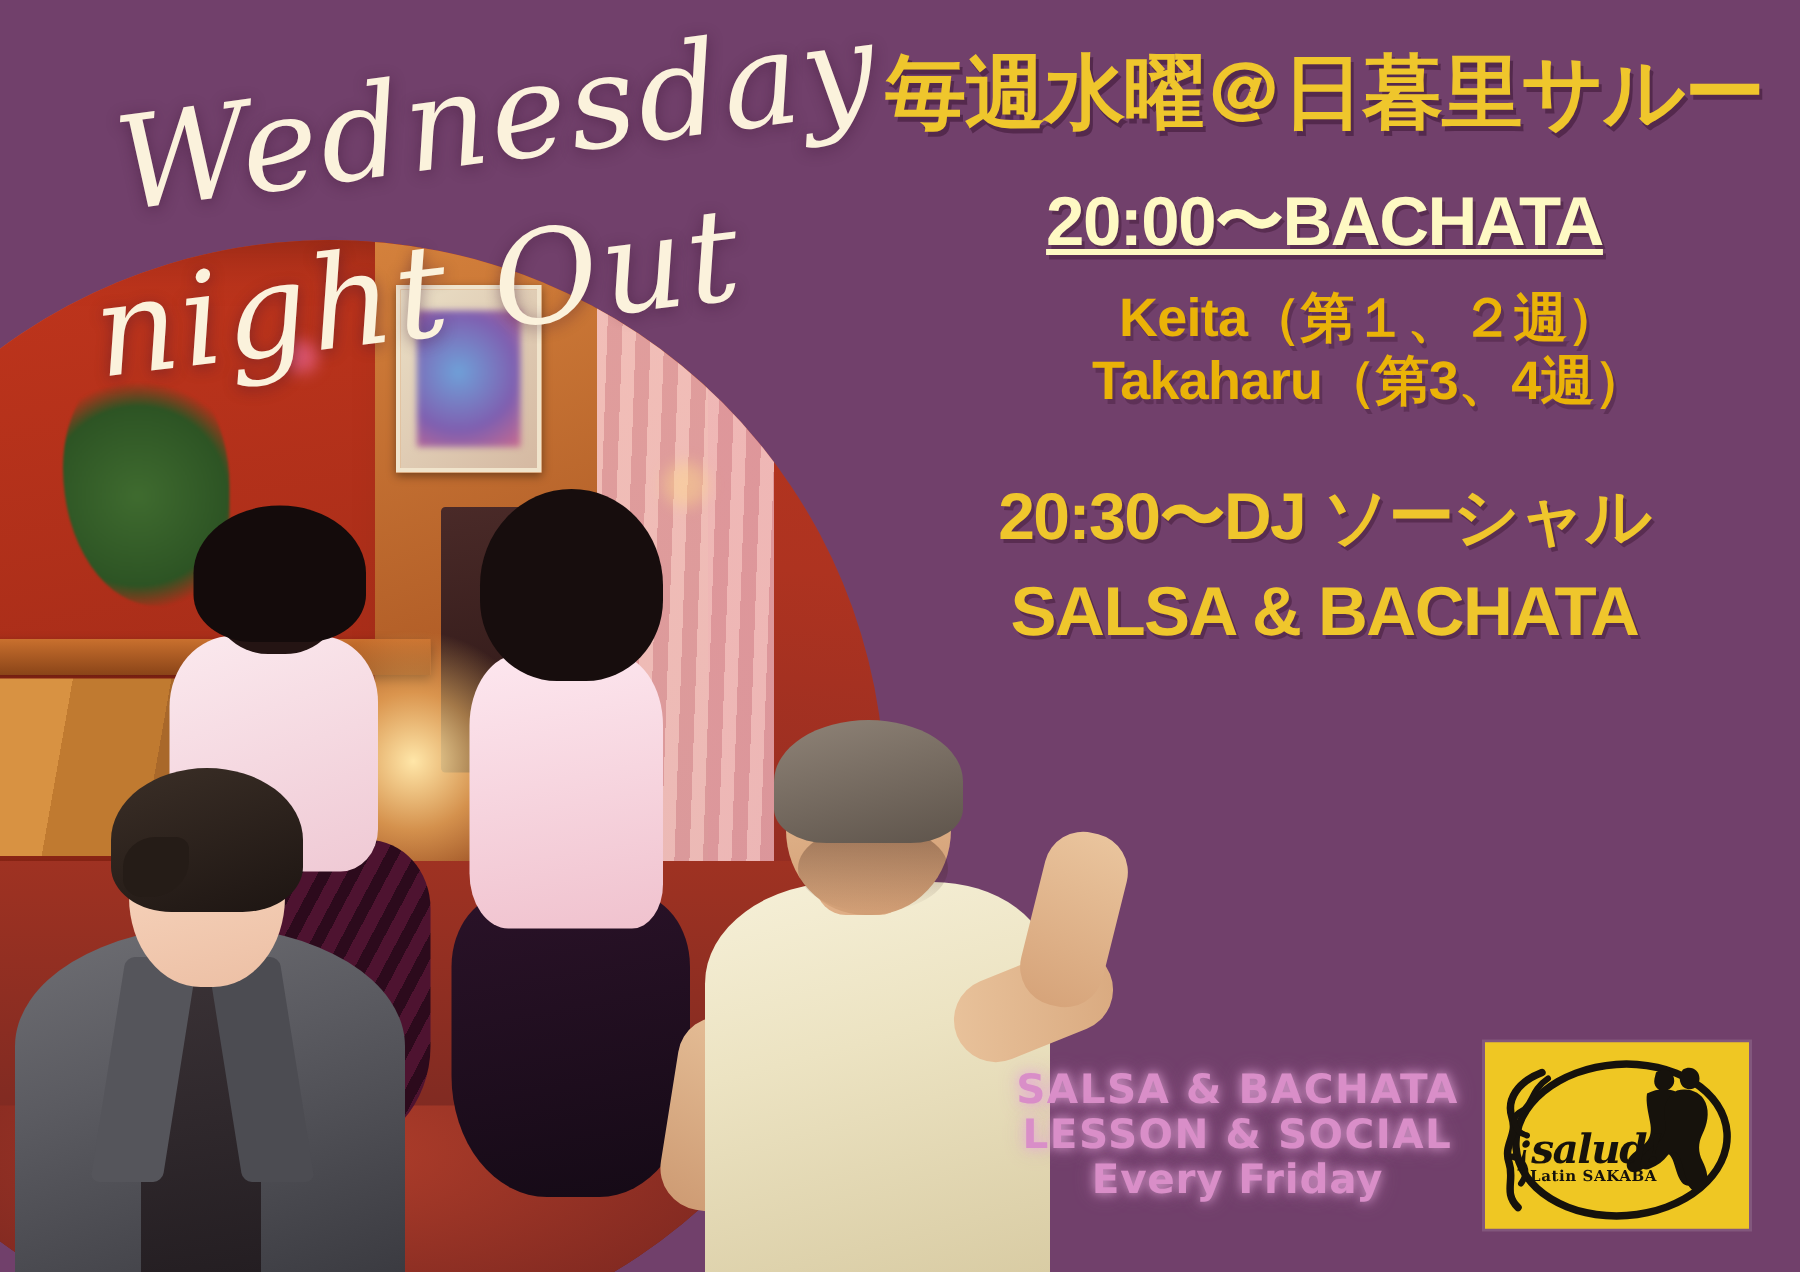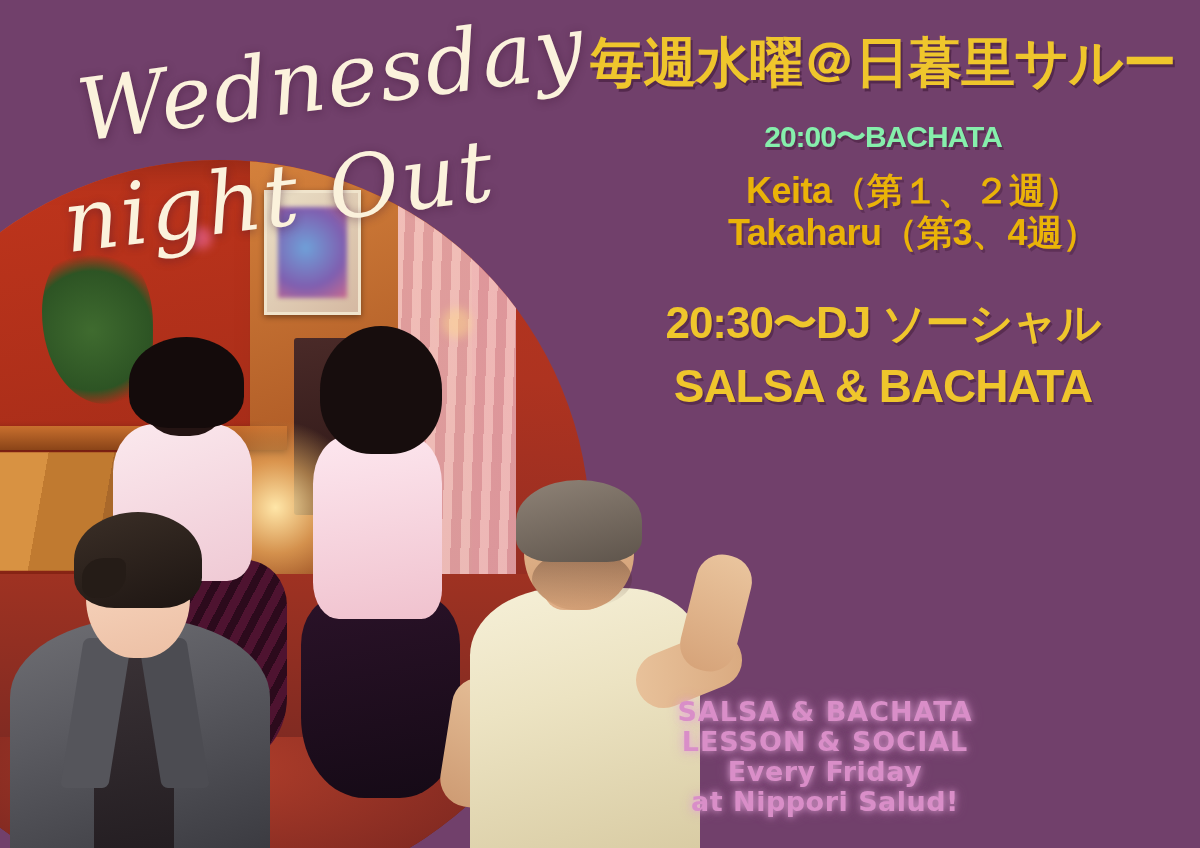--- a/index.html
+++ b/index.html
@@ -227,22 +227,22 @@
     text-shadow:2px 3px 0 rgba(60,22,52,.4);
   }
   .heart{color:#F24C6D;font-size:38px;vertical-align:-2px;}
 
   .l-time1{
     font-size:46px;font-weight:700;color:#EFC62C;margin-top:32px;
     letter-spacing:-1px;text-shadow:2px 3px 0 rgba(60,22,52,.45);
   }
   .l-time1 .white{color:#FFFFFF;font-size:42px;}
   .l-time2{
-    font-size:30px;font-weight:700;color:#86efac;margin-top:26px;
-    letter-spacing:-1px;text-shadow:2px 3px 0 rgba(60,22,52,.45);
+    font-size:46px;font-weight:700;color:#fef9c3;margin-top:26px;
+    letter-spacing:-1px;text-shadow:2px 3px 0 rgba(60,22,52,.45);text-decoration:underline;
   }
   .l-teach{
     font-size:36px;font-weight:700;color:#eab308;line-height:1.16;
     margin-top:12px;padding-left:60px;letter-spacing:-.5px;
     text-shadow:2px 3px 0 rgba(60,22,52,.35);
   }
   .l-time3{
     font-size:44px;font-weight:700;color:#EFC62C;margin-top:40px;
     letter-spacing:-1px;text-shadow:2px 3px 0 rgba(60,22,52,.45);text-align:center;
   }
@@ -385,18 +385,43 @@
     <div class="l-time3 line">20:30〜DJ ソーシャル</div>
     <div class="l-genres line">SALSA &amp; BACHATA</div>
   </div>
 
   <div class="bottom-row">
 
     <div class="pinktext">
       <div class="row r1">SALSA &amp; BACHATA</div>
       <div class="row r2">LESSON &amp; SOCIAL</div>
       <div class="row r3">Every Friday</div>
-      <div class="row r4">at Nippori Salud!</div>
     </div>
 
+    <div class="logo">
+      <div class="logo-ring"></div>
+
+      <svg class="logo-vine" viewBox="0 0 62 100">
+        <path d="M30 4 C14 10 6 22 10 34 C14 46 4 52 8 64 C12 76 4 84 14 94" fill="none" stroke="#16120C" stroke-width="5" stroke-linecap="round"></path>
+        <path d="M34 8 C22 16 24 26 16 30 C8 34 12 44 20 46" fill="none" stroke="#16120C" stroke-width="4" stroke-linecap="round"></path>
+        <path d="M10 60 C18 62 22 70 16 78" fill="none" stroke="#16120C" stroke-width="4" stroke-linecap="round"></path>
+      </svg>
+
+      <svg class="logo-couple" viewBox="0 0 74 106">
+        <path d="M30 6 c5-4 11-2 12 4 c1 5-3 8-7 8 c-4 0-7-3-6-8 z
+                 M24 20 c8-4 18-4 24 2 c5 5 6 14 4 21 c-2 6-1 11 2 16
+                 c3 5 6 12 4 18 c-2 5-8 6-11 2 c-3-4-4-10-6-15
+                 c-2-5-6-6-9-3 c-4 4-9 9-14 11 c-5 2-9-2-7-7
+                 c2-5 8-8 12-12 c4-4 4-9 3-14 c-1-6-3-13 -2-19 z" fill="#16120C"></path>
+        <path d="M48 4 c5-3 11 0 11 6 c0 5-4 8-8 7 c-5-1-7-8-3-13 z
+                 M44 18 c8-2 16 1 19 8 c3 7 1 15-2 21
+                 c-3 6-3 12 0 18 c3 6 5 13 1 18 c-4 4-9 2-11-3
+                 c-2-6-3-12-5-17 c-2-5-5-5-8-2 c-3 4-7 7-12 9
+                 c-4 2-8-1-6-6 c2-5 7-8 11-11 c5-4 6-9 5-15
+                 c-1-7-1-14 8-20 z" fill="#16120C"></path>
+      </svg>
+
+      <div class="logo-word">¡salud!</div>
+      <div class="logo-sub">Latin SAKABA</div>
+    </div>
   </div>
 
 </div>
 
 </body></html>

